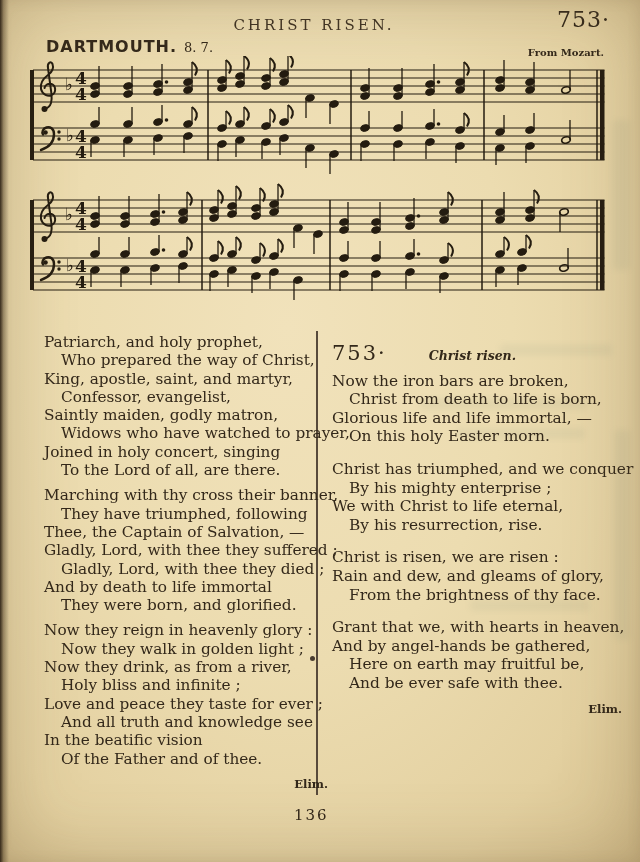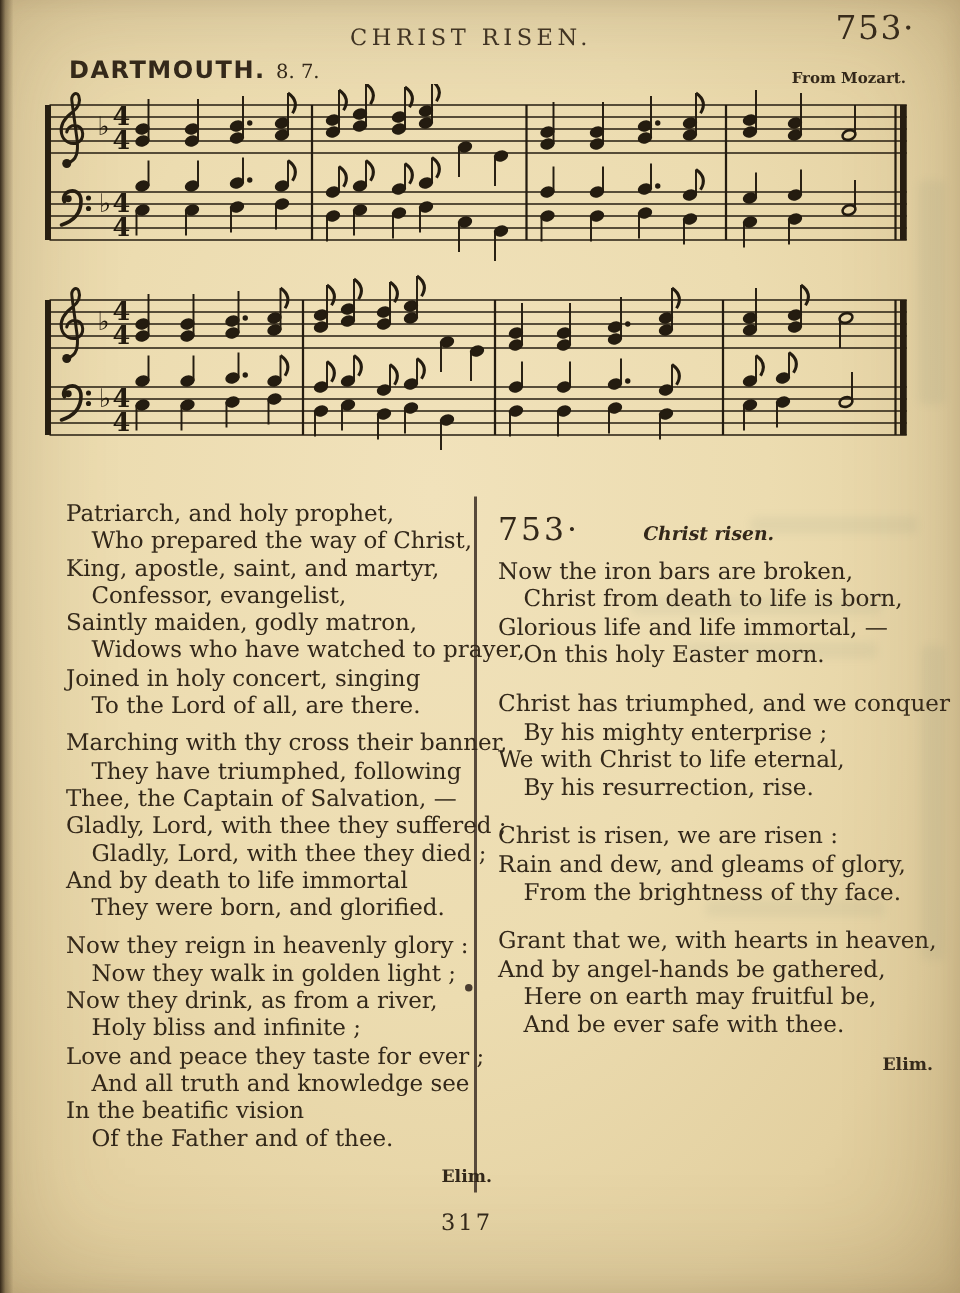--- a/index.html
+++ b/index.html
@@ -431,17 +431,17 @@
       </div>
       <div class="stanza">
         <div class="hymn-line">Grant that we, with hearts in heaven,</div>
         <div class="hymn-line">And by angel-hands be gathered,</div>
         <div class="hymn-line indent">Here on earth may fruitful be,</div>
         <div class="hymn-line indent">And be ever safe with thee.</div>
       </div>
       <div class="signature">Elim.</div>
     </div>
 
-  <div class="page-number">317</div>
+  <div class="page-number">136</div>
 
   <div class="vignette"></div>
   <div class="edge-left"></div>
 </div>
 
 </body></html>

